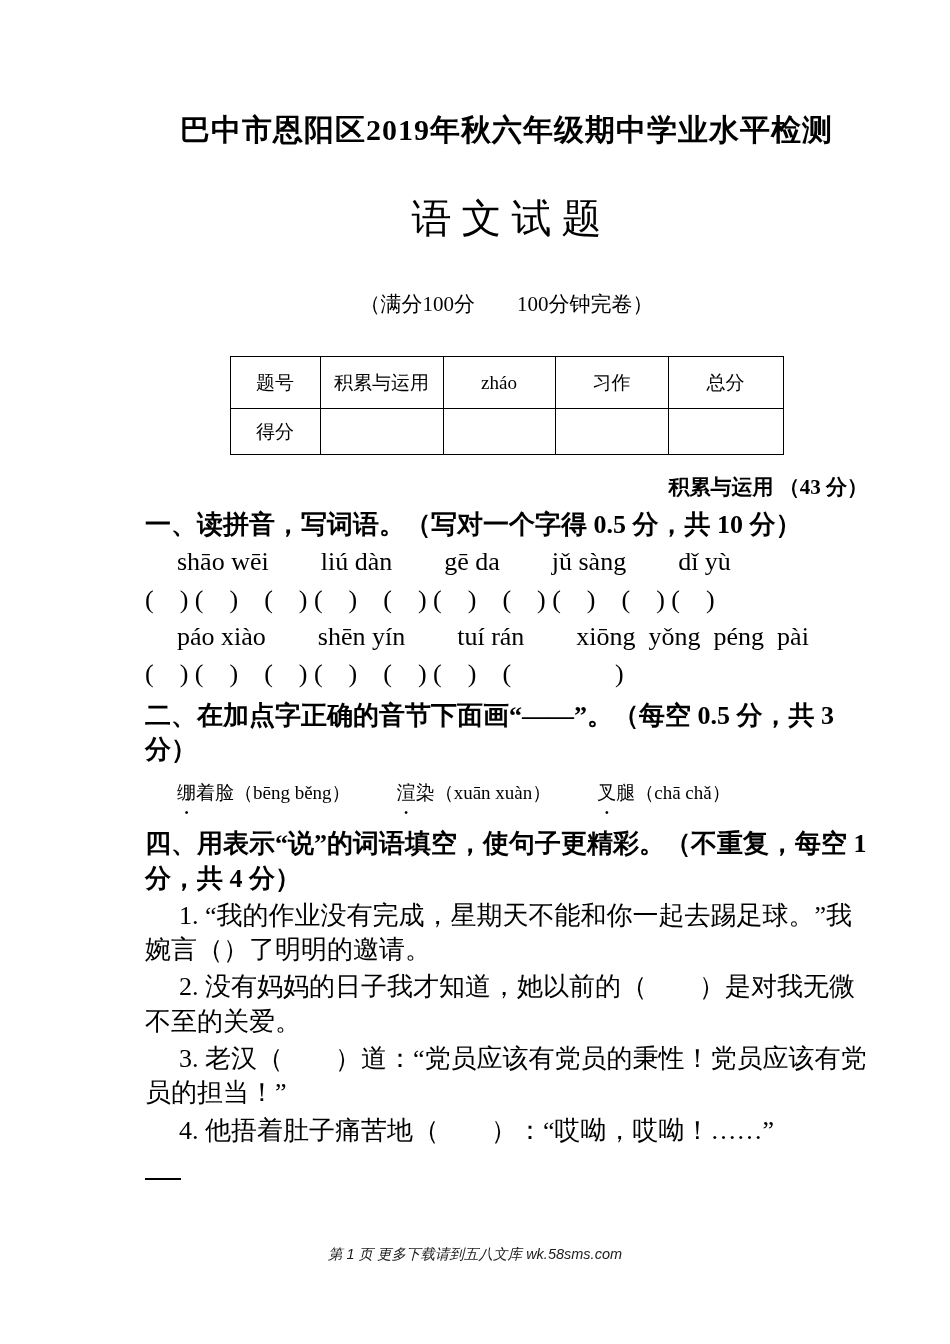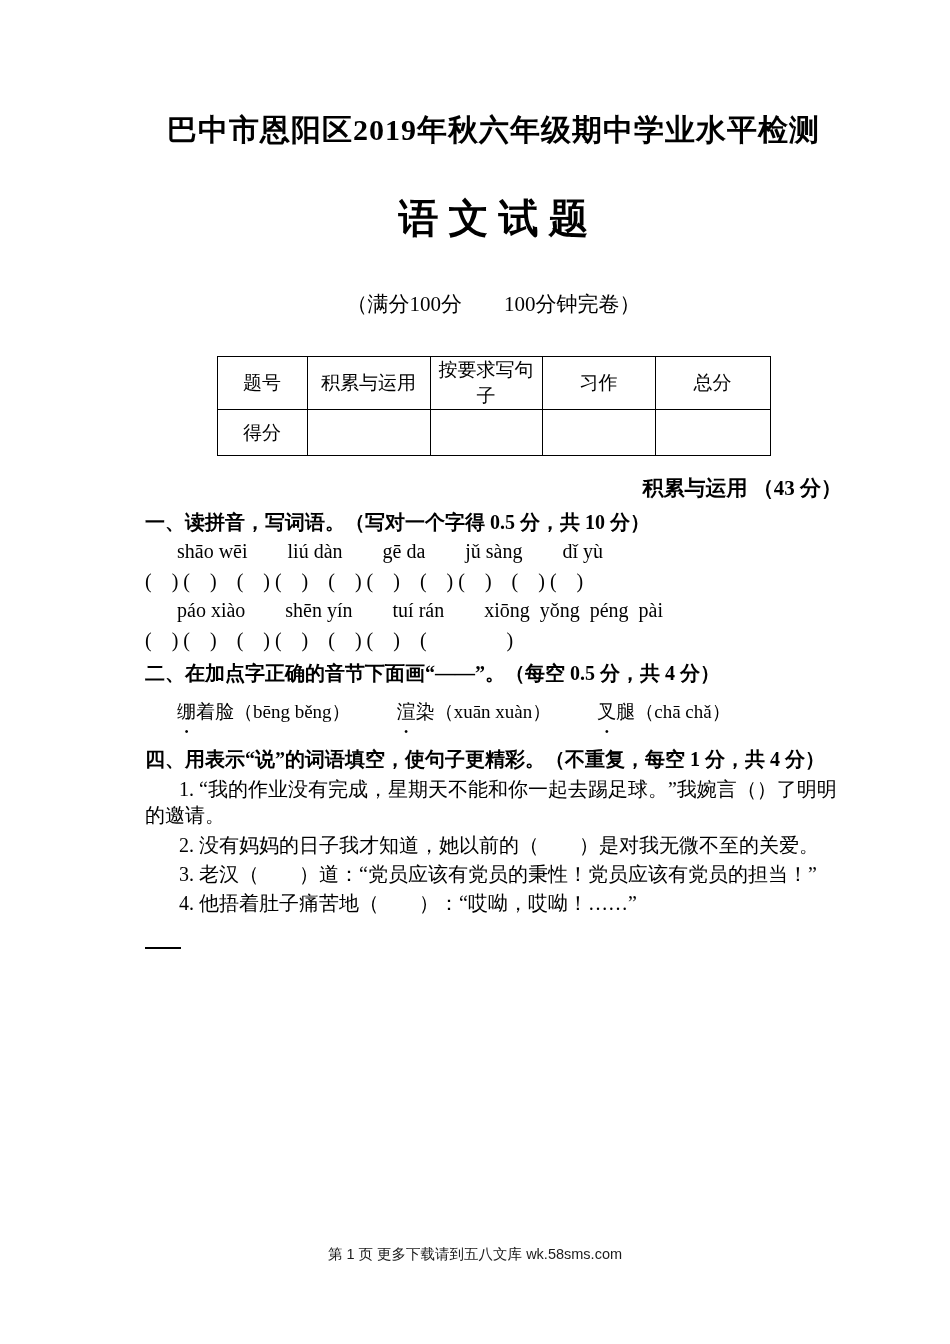--- a/index.html
+++ b/index.html
@@ -2,33 +2,33 @@
 <html><head>
 <meta charset="utf-8">
 <style>
   * { margin:0; padding:0; box-sizing:border-box; }
   html,body { background:#ffffff; }
   .page {
     width:950px; height:1344px; background:#fff; position:relative;
     font-family:"Liberation Serif","DejaVu Serif",serif; color:#000;
     overflow:hidden; margin:0 auto;
   }
-  .content { padding:110px 108px 0 145px; }
+  .content { padding:110px 82px 0 145px; }
   .title { font-size:30px; font-weight:bold; text-align:center; letter-spacing:1px; }
-  .subject { font-size:40px; font-weight:bold; text-align:center; margin-top:40px; }
+  .subject { font-size:40px; font-weight:normal; text-align:center; margin-top:40px; }
   .note { font-size:21px; text-align:center; margin-top:44px; }
 
   table.score-table { border-collapse:collapse; margin:38px auto 14px; font-size:19px; }
   table.score-table td { border:1.5px solid #000; text-align:center; vertical-align:middle; }
   table.score-table tr.r1 td { height:52px; }
   table.score-table tr.r2 td { height:46px; }
 
   .section-heading { text-align:right; font-weight:bold; font-size:21px; margin-top:18px; }
 
-  p { font-size:20px; line-height:1.32; margin:3px 0; }
+  p { font-size:26px; line-height:1.32; margin:3px 0; }
   .q-heading { font-weight:bold; margin-top:7px; }
   .indent { padding-left:32px; }
   .prewrap { white-space:pre-wrap; }
   .pinyin { padding-left:32px; }
 
   .q2-row { display:flex; padding-left:32px; margin:13px 0 21px; font-size:19px; }
   .q2-row .item { margin-right:46px; white-space:pre; }
   .dotchar { position:relative; display:inline-block; }
   .dotchar::after {
     content:"•"; position:absolute; left:50%; transform:translateX(-50%);
@@ -37,20 +37,21 @@
 
   .write-line { width:404px; height:26px; border-bottom:1.2px solid #000; }
   .para { text-indent:34px; white-space:pre-wrap; }
 
   .short-dash { width:36px; height:12px; border-bottom:2px solid #000; margin-top:20px; }
 
   .footer {
     position:absolute; left:0; right:0; bottom:80px; text-align:center;
     font-size:14.5px; color:#1a1a1a;
     font-family:"Liberation Sans","DejaVu Sans",sans-serif;
+    font-style:italic;
   }
 </style>
 </head>
 <body>
 
 <div class="page">
   <div class="content">
 
     <div class="title">巴中市恩阳区2019年秋六年级期中学业水平检测</div>
     <div class="subject">语 文 试 题</div>
@@ -61,21 +62,21 @@
         <col style="width:90px">
           <col style="width:123px">
           <col style="width:112px">
           <col style="width:113px">
           <col style="width:115px">
       </colgroup>
       <tbody>
           <tr class="r1">
         <td>题号</td>
         <td>积累与运用</td>
-        <td>按要求写句子</td>
+        <td>zháo</td>
         <td>习作</td>
         <td>总分</td>
       </tr>
       <tr class="r2">
         <td>得分</td>
         <td></td>
         <td></td>
         <td></td>
         <td></td>
       </tr>
@@ -86,21 +87,21 @@
 
     <div>
       <p class="q-heading">一、读拼音，写词语。（写对一个字得 0.5 分，共 10 分）</p>
       <p class="pinyin prewrap">shāo wēi　　liú dàn　　gē da　　jǔ sàng　　dǐ yù</p>
       <p class="prewrap">(　) (　)　(　) (　)　(　) (　)　(　) (　)　(　) (　)</p>
       <p class="pinyin prewrap">páo xiào　　shēn yín　　tuí rán　　xiōng  yǒng  péng  pài</p>
       <p class="prewrap">(　) (　)　(　) (　)　(　) (　)　(　　　　)</p>
     </div>
 
     <div>
-      <p class="q-heading">二、在加点字正确的音节下面画“——”。（每空 0.5 分，共 4 分）</p>
+      <p class="q-heading">二、在加点字正确的音节下面画“——”。（每空 0.5 分，共 3 分）</p>
       <div class="q2-row">
         <span class="item"><span></span><span class="dotchar">绷</span><span>着脸（bēng běng）</span></span>
         <span class="item"><span></span><span class="dotchar">渲</span><span>染（xuān xuàn）</span></span>
         <span class="item"><span></span><span class="dotchar">叉</span><span>腿（chā chǎ）</span></span>
       </div>
     </div>
 
 
     <div>
       <p class="q-heading">四、用表示“说”的词语填空，使句子更精彩。（不重复，每空 1 分，共 4 分）</p>

